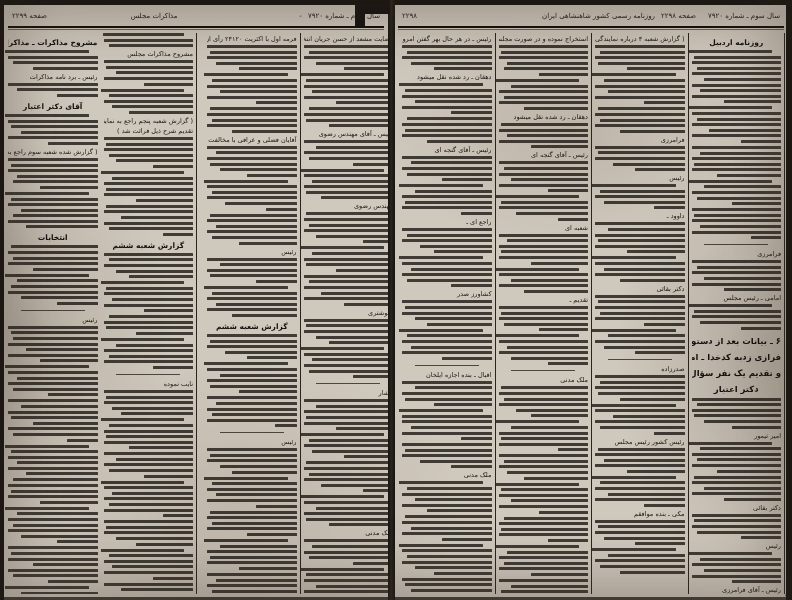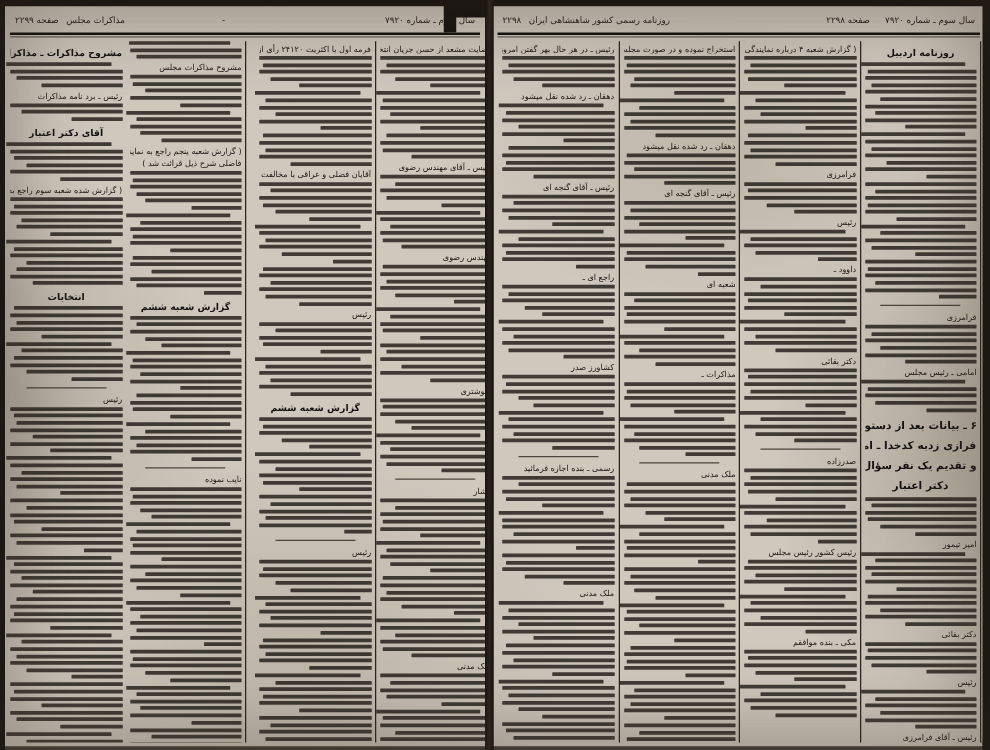--- a/index.html
+++ b/index.html
@@ -48,21 +48,21 @@
   }
   
   .masthead{
     position:absolute;top:6px;height:20px;
     display:flex;align-items:center;
     direction:rtl;
     font-size:7px;letter-spacing:.2px;color:#1d1a15;
   }
   #masthead-left{left:6px;width:380px;}
   #masthead-right{left:396px;width:390px;}
-  .masthead .slot{flex:1;text-align:left;white-space:nowrap;}
+  .masthead .slot{flex:1;text-align:right;white-space:nowrap;}
   .masthead .slot.edge-slot{flex:0 0 auto;padding:0 6px;}
   .rule{
     position:absolute;height:2px;background:#100e0b;
   }
   #rule-left{left:8px;width:376px;top:26px;}
   #rule-right{left:398px;width:386px;top:26px;}
   #rule-left-2{left:8px;width:376px;top:29px;height:1px;opacity:.55;}
   #rule-right-2{left:398px;width:386px;top:29px;height:1px;opacity:.55;}
   
   #cols{
@@ -276,21 +276,21 @@
           <div class="ln f55"></div>
         </div>
       <div class="para">
           <div class="ln f100 ind"></div>
           <div class="ln f94"></div>
           <div class="ln f100"></div>
           <div class="ln f90"></div>
           <div class="ln f72"></div>
         </div>
       <div class="sub">( گزارش شعبه پنجم راجع به نمایندگی آقای</div>
-      <div class="sub">فاضلی شرح ذیل قرائت شد )</div>
+      <div class="sub">تقدیم شرح ذیل قرائت شد )</div>
       <div class="para">
           <div class="ln f100"></div>
           <div class="ln f97"></div>
           <div class="ln f100"></div>
           <div class="ln f94"></div>
           <div class="ln f86"></div>
           <div class="ln f45"></div>
         </div>
       <div class="para">
           <div class="ln f100 ind"></div>
@@ -721,21 +721,21 @@
         </div>
       <div class="para">
           <div class="ln f100 ind"></div>
           <div class="ln f94"></div>
           <div class="ln f100"></div>
           <div class="ln f90"></div>
           <div class="ln f100"></div>
           <div class="ln f55"></div>
         </div>
       <div class="dash"></div>
-      <div class="sub">رسمی ـ بنده اجازه فرمائید</div>
+      <div class="sub">اقبال ـ بنده اجازه ایلخان</div>
       <div class="para">
           <div class="ln f100"></div>
           <div class="ln f86"></div>
           <div class="ln f100"></div>
           <div class="ln f97"></div>
           <div class="ln f64"></div>
         </div>
       <div class="para">
           <div class="ln f94 ind"></div>
           <div class="ln f100"></div>
@@ -833,21 +833,21 @@
           <div class="ln f100"></div>
           <div class="ln f64"></div>
         </div>
       <div class="para">
           <div class="ln f94 ind"></div>
           <div class="ln f100"></div>
           <div class="ln f86"></div>
           <div class="ln f100"></div>
           <div class="ln f72"></div>
         </div>
-      <div class="sub">مذاکرات ـ</div>
+      <div class="sub">تقدیم ـ</div>
       <div class="para">
           <div class="ln f100"></div>
           <div class="ln f97"></div>
           <div class="ln f100"></div>
           <div class="ln f94"></div>
           <div class="ln f55"></div>
         </div>
       <div class="para">
           <div class="ln f100 ind"></div>
           <div class="ln f100"></div>

